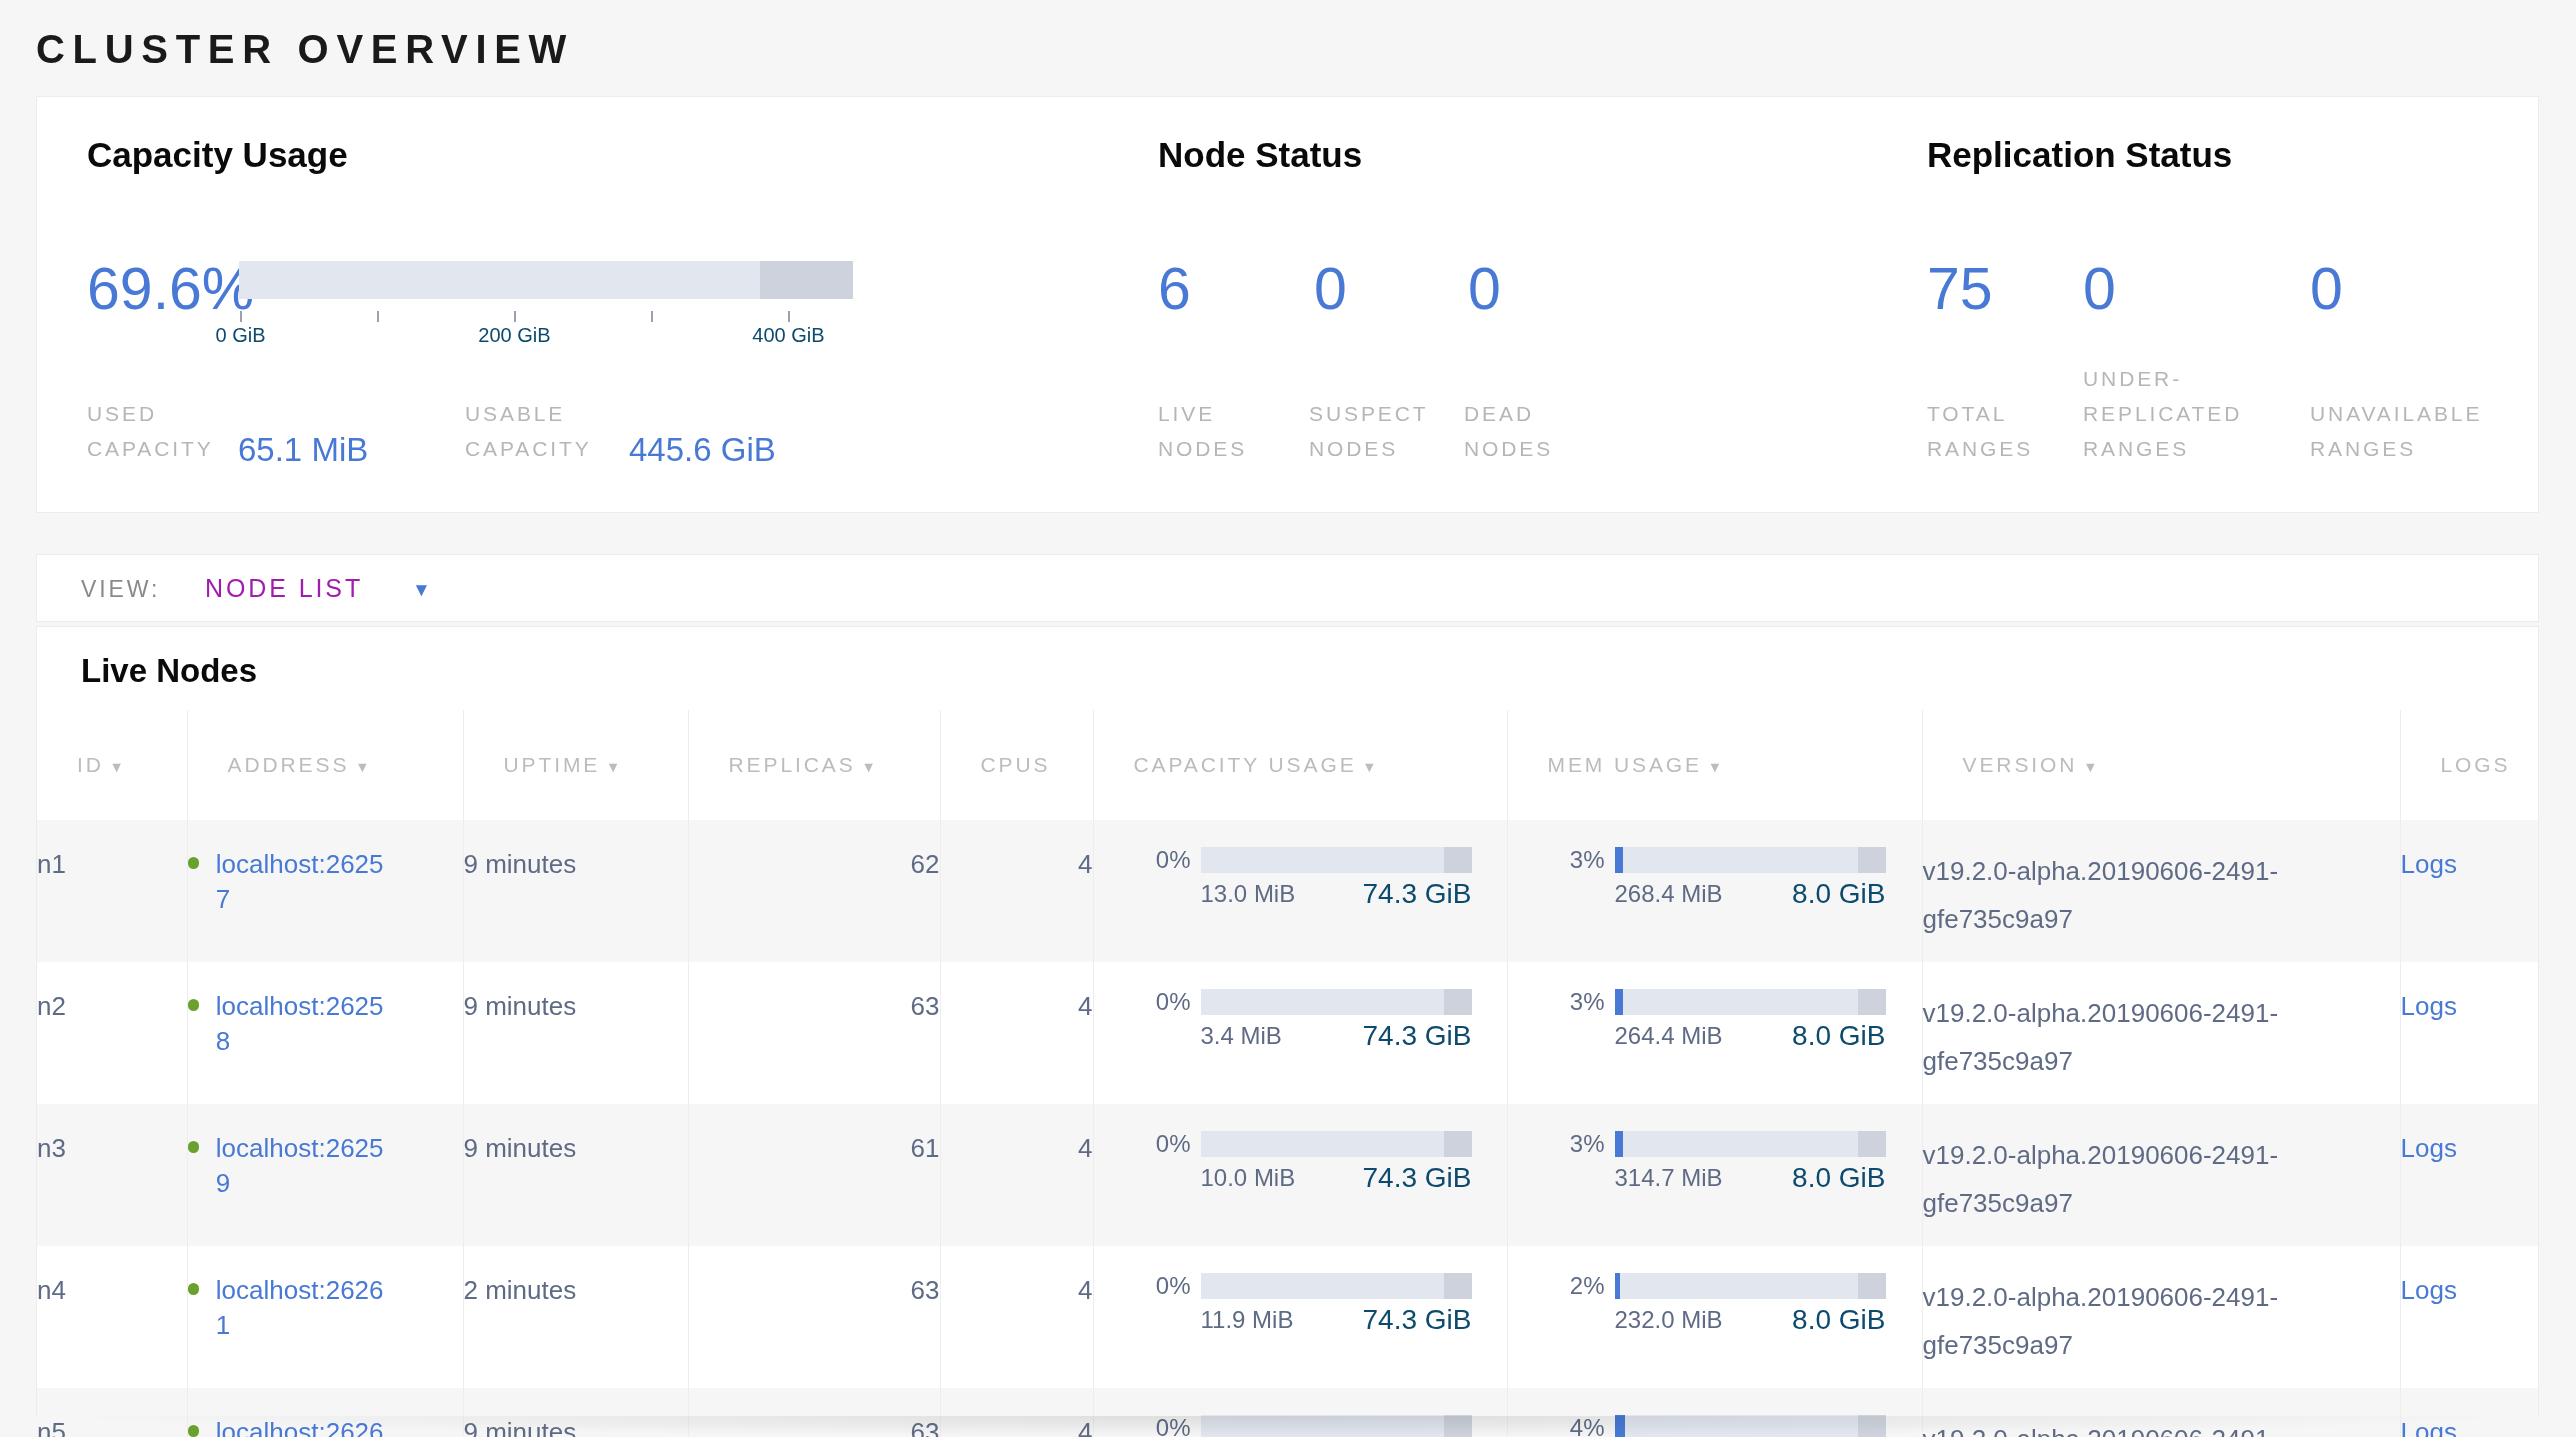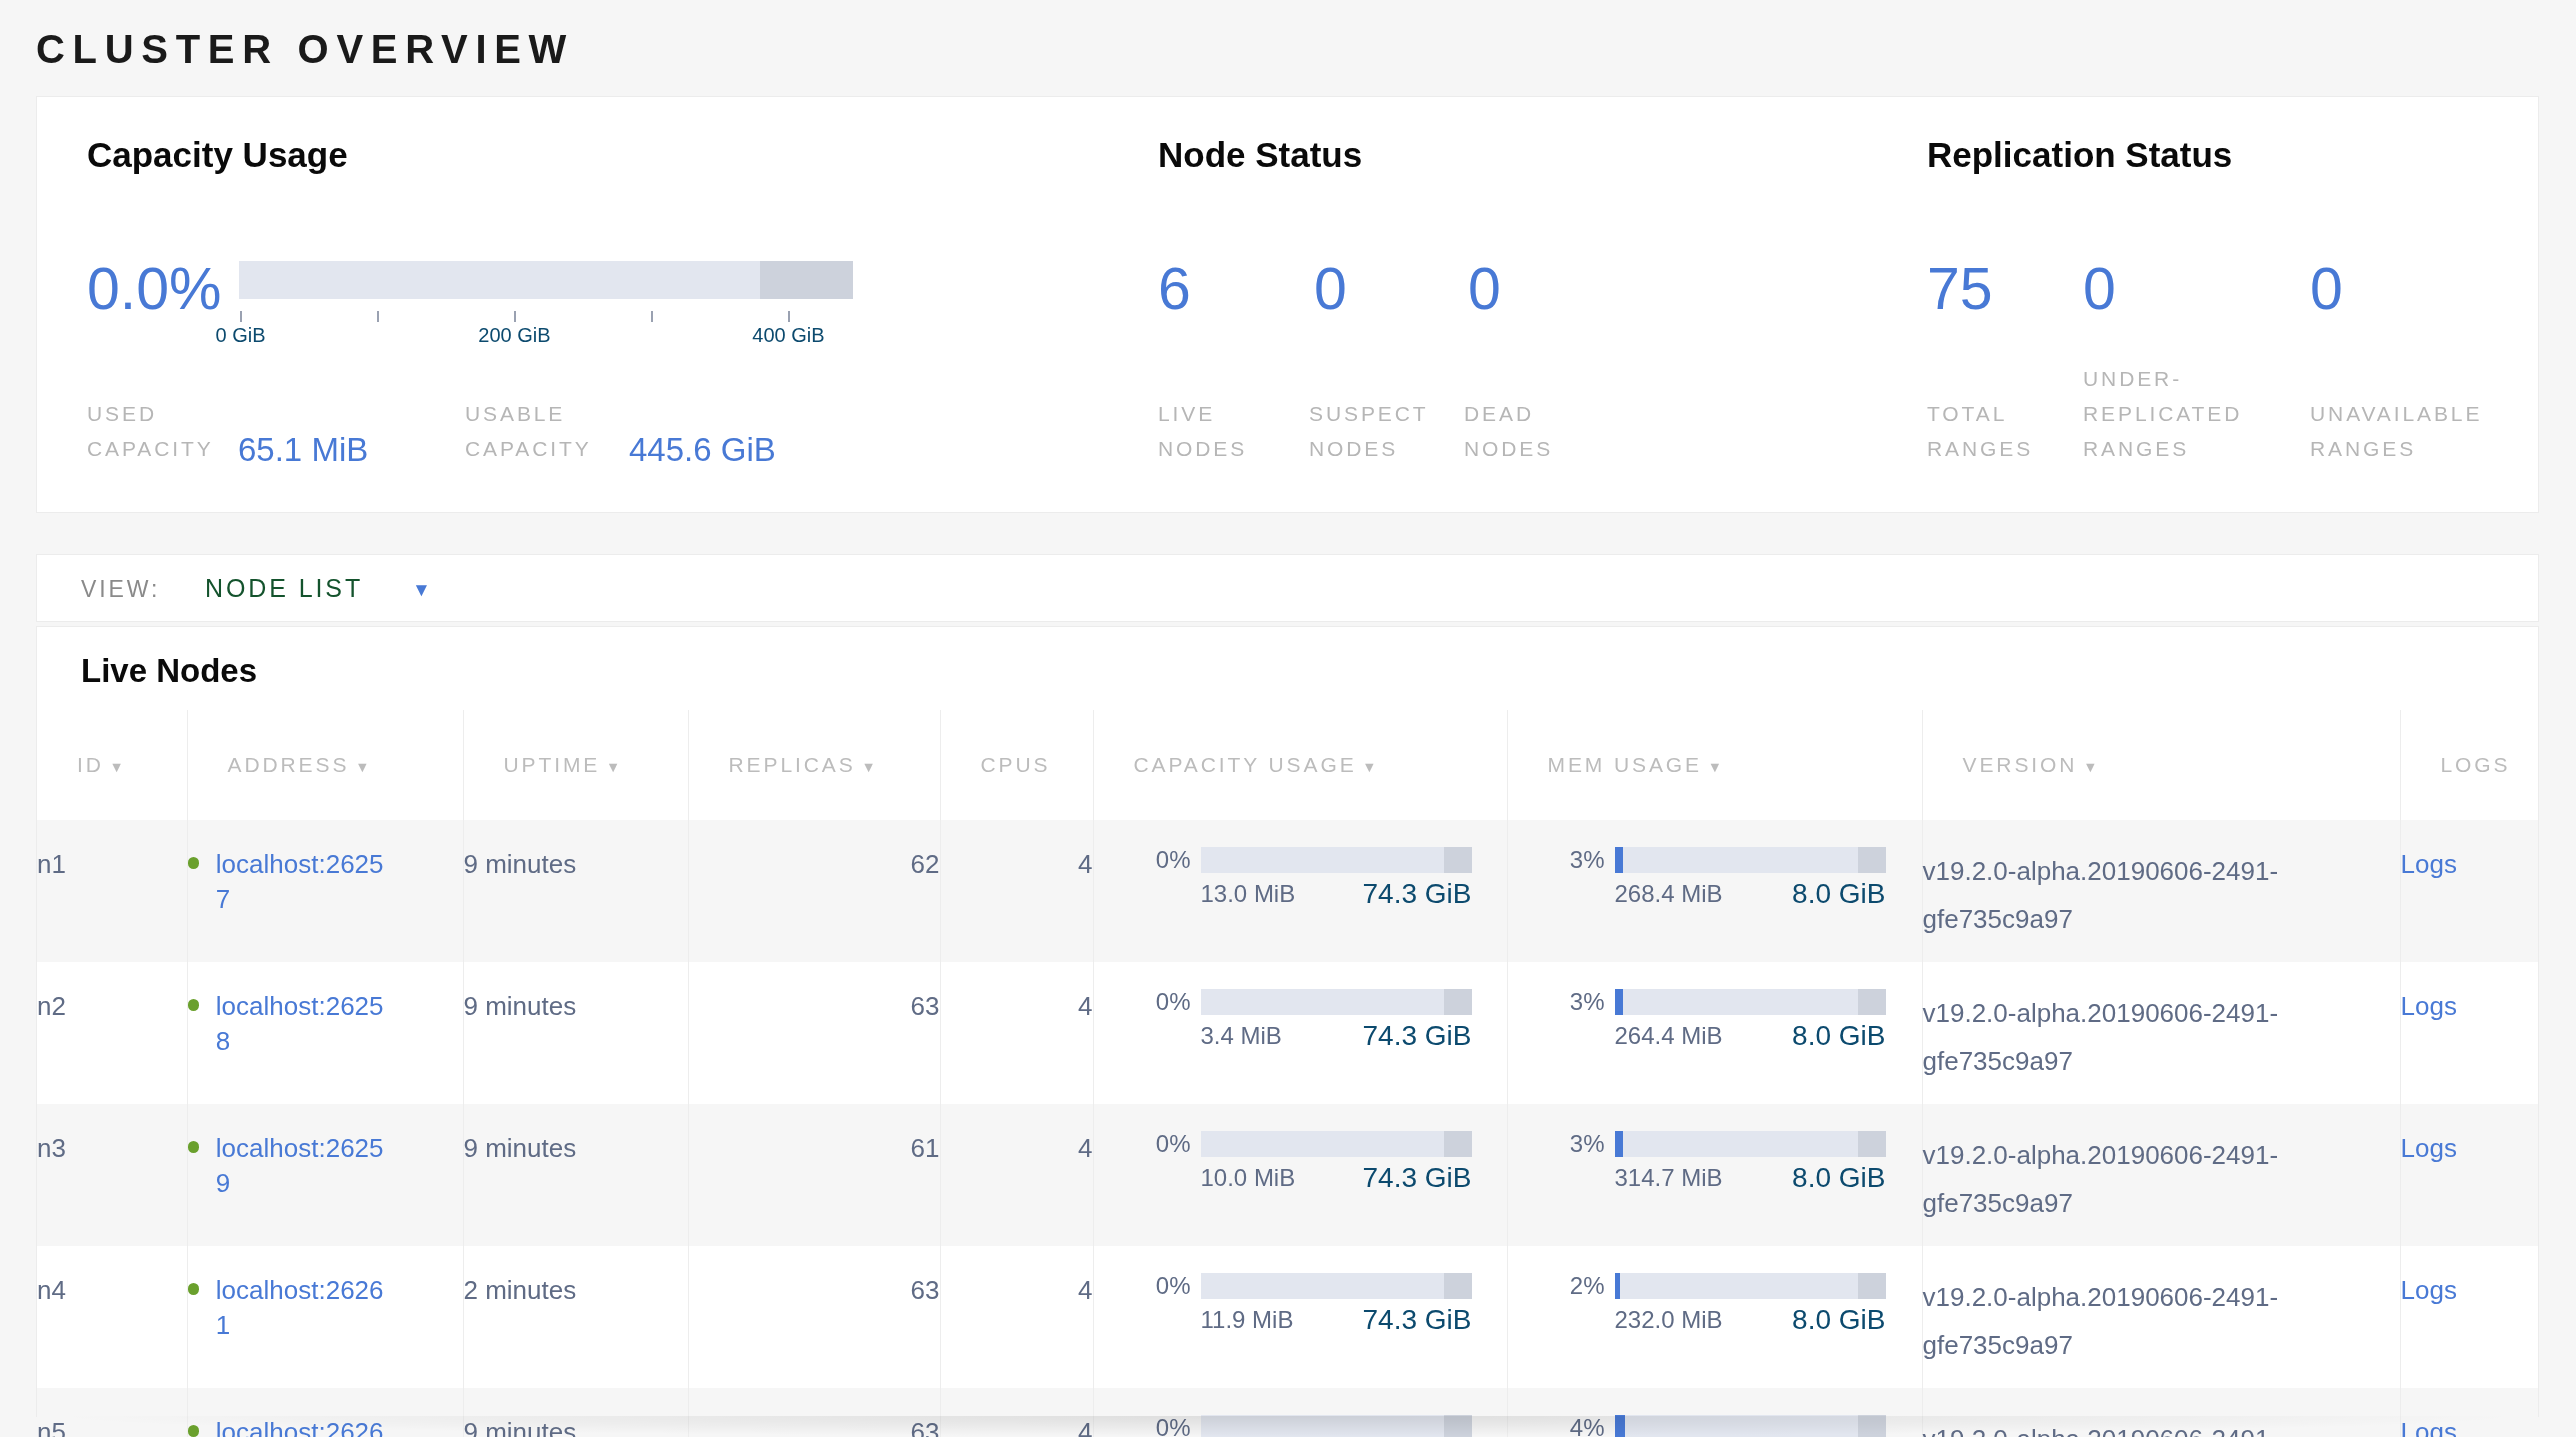--- a/index.html
+++ b/index.html
@@ -52,21 +52,21 @@
     position:absolute;top:226px;width:153px;margin-left:-77px;text-align:center;
     font-size:20px;color:#0c4a6e;line-height:25px;
   }
   
   #view-label{
     position:absolute;left:44px;top:21px;font-size:23px;letter-spacing:2.9px;
     color:#8a8a8a;line-height:27px;
   }
   #view-value{
     position:absolute;left:168px;top:20px;font-size:25px;letter-spacing:2.9px;
-    color:#14532d;line-height:27px;cursor:pointer;
+    color:#a21caf;line-height:27px;cursor:pointer;
   }
   #view-caret{
     position:absolute;left:375px;top:23px;font-size:19px;color:#4879d5;line-height:23px;
     cursor:pointer;
   }
   
   #nodes-title{
     position:absolute;left:44px;top:25px;font-size:33px;font-weight:bold;color:#0a0a0a;
     line-height:38px;
   }
@@ -138,21 +138,21 @@
   }
 </style>
 </head>
 <body>
 
 <div id="page-title">CLUSTER OVERVIEW</div>
 
 <div class="card" id="summary-card">
 
   <div class="card-title" style="left:50px;">Capacity Usage</div>
-  <div class="big-num" style="left:50px;">0.0%</div>
+  <div class="big-num" style="left:50px;">69.6%</div>
 
   <div id="capacity-bar">
     <div class="usable" style="width: 84.8%;"></div>
     <div class="used" style="width: 0%;"></div>
   </div>
 
   <div class="axis-tick" style="left:203px;"></div>
   <div class="axis-tick" style="left:340px;"></div>
   <div class="axis-tick" style="left:477px;"></div>
   <div class="axis-tick" style="left:614px;"></div>

